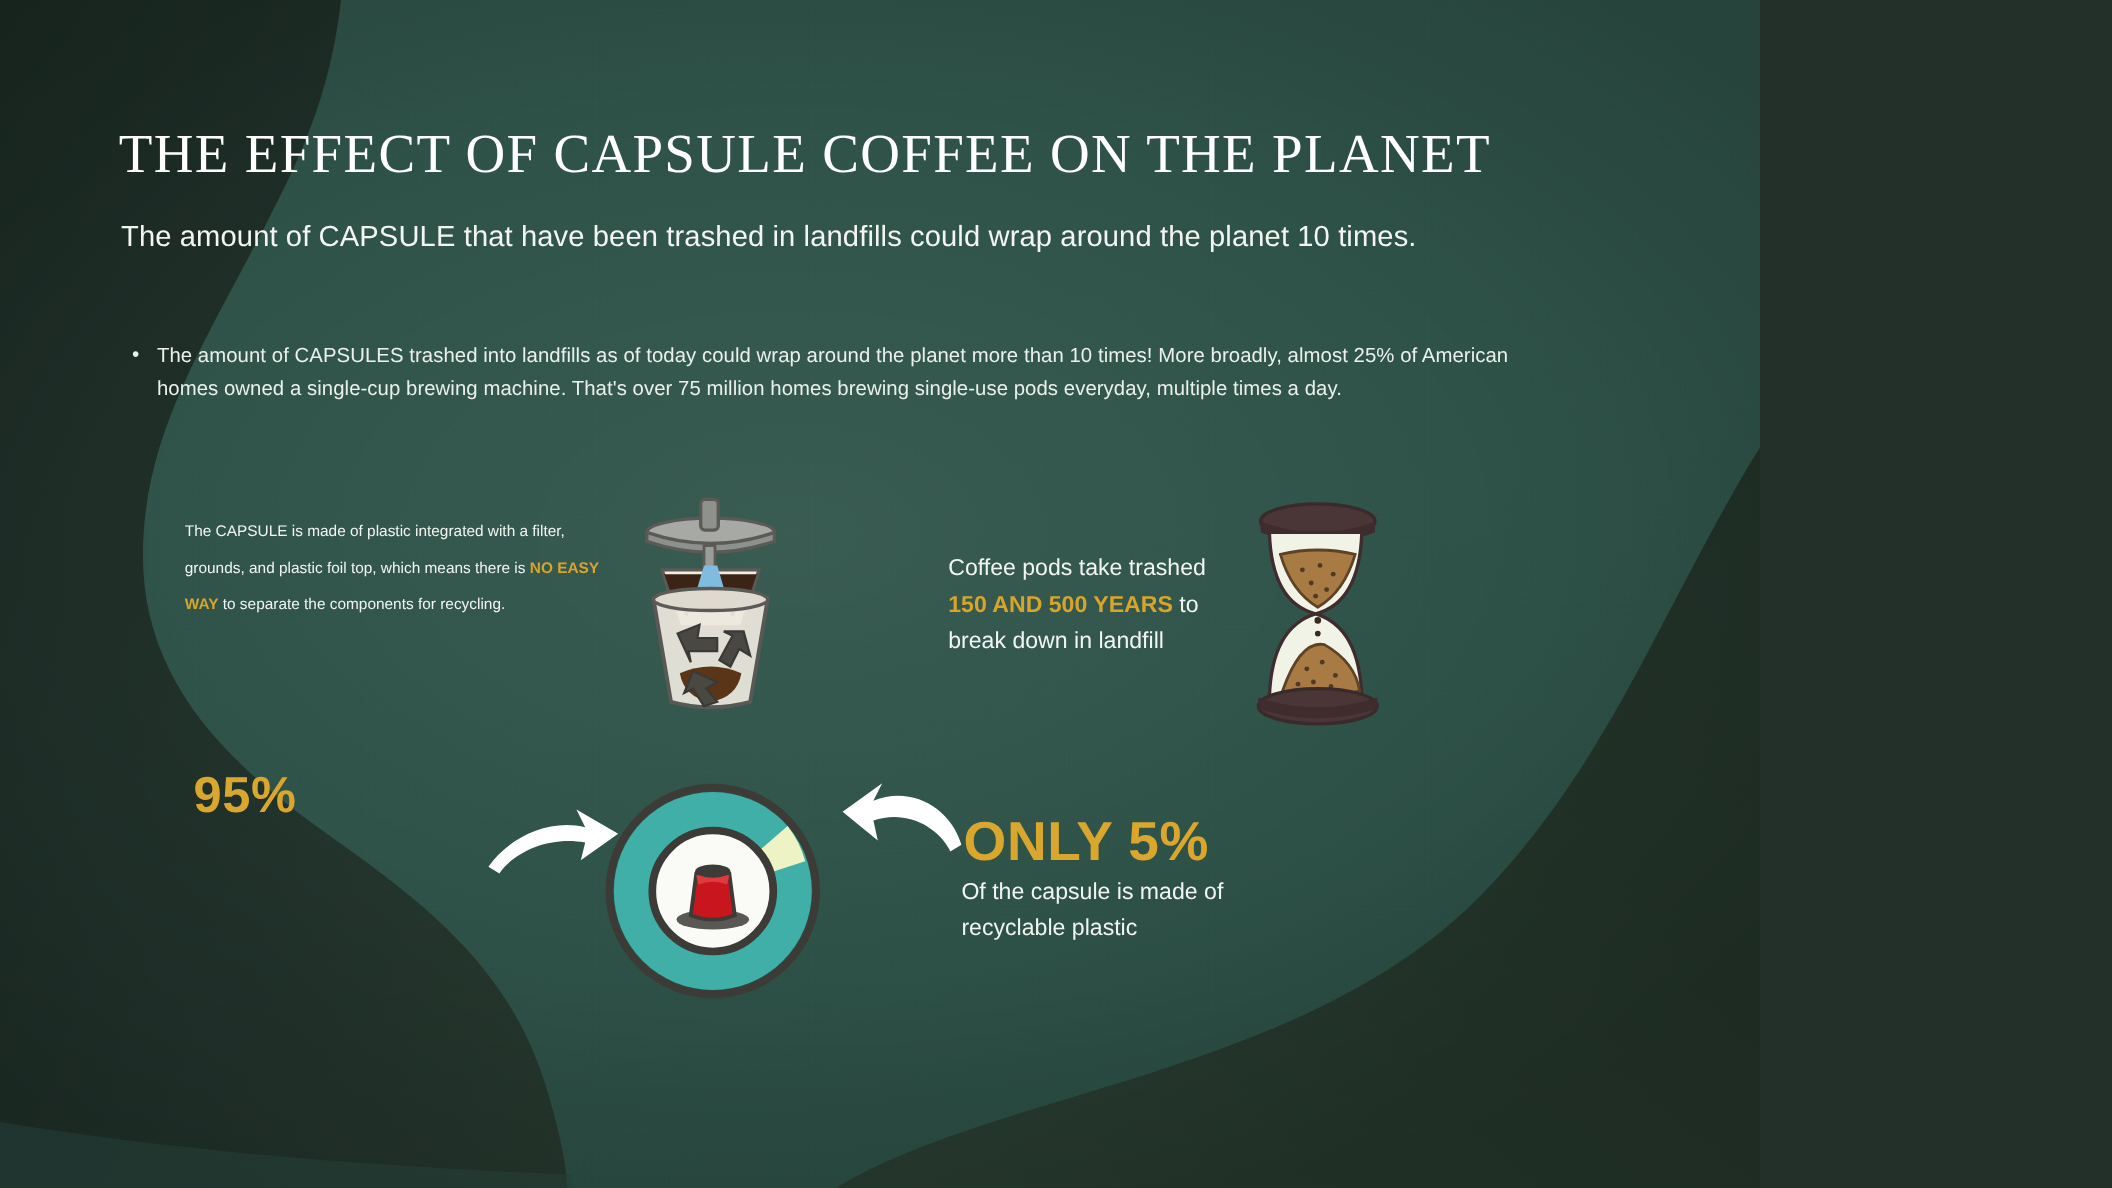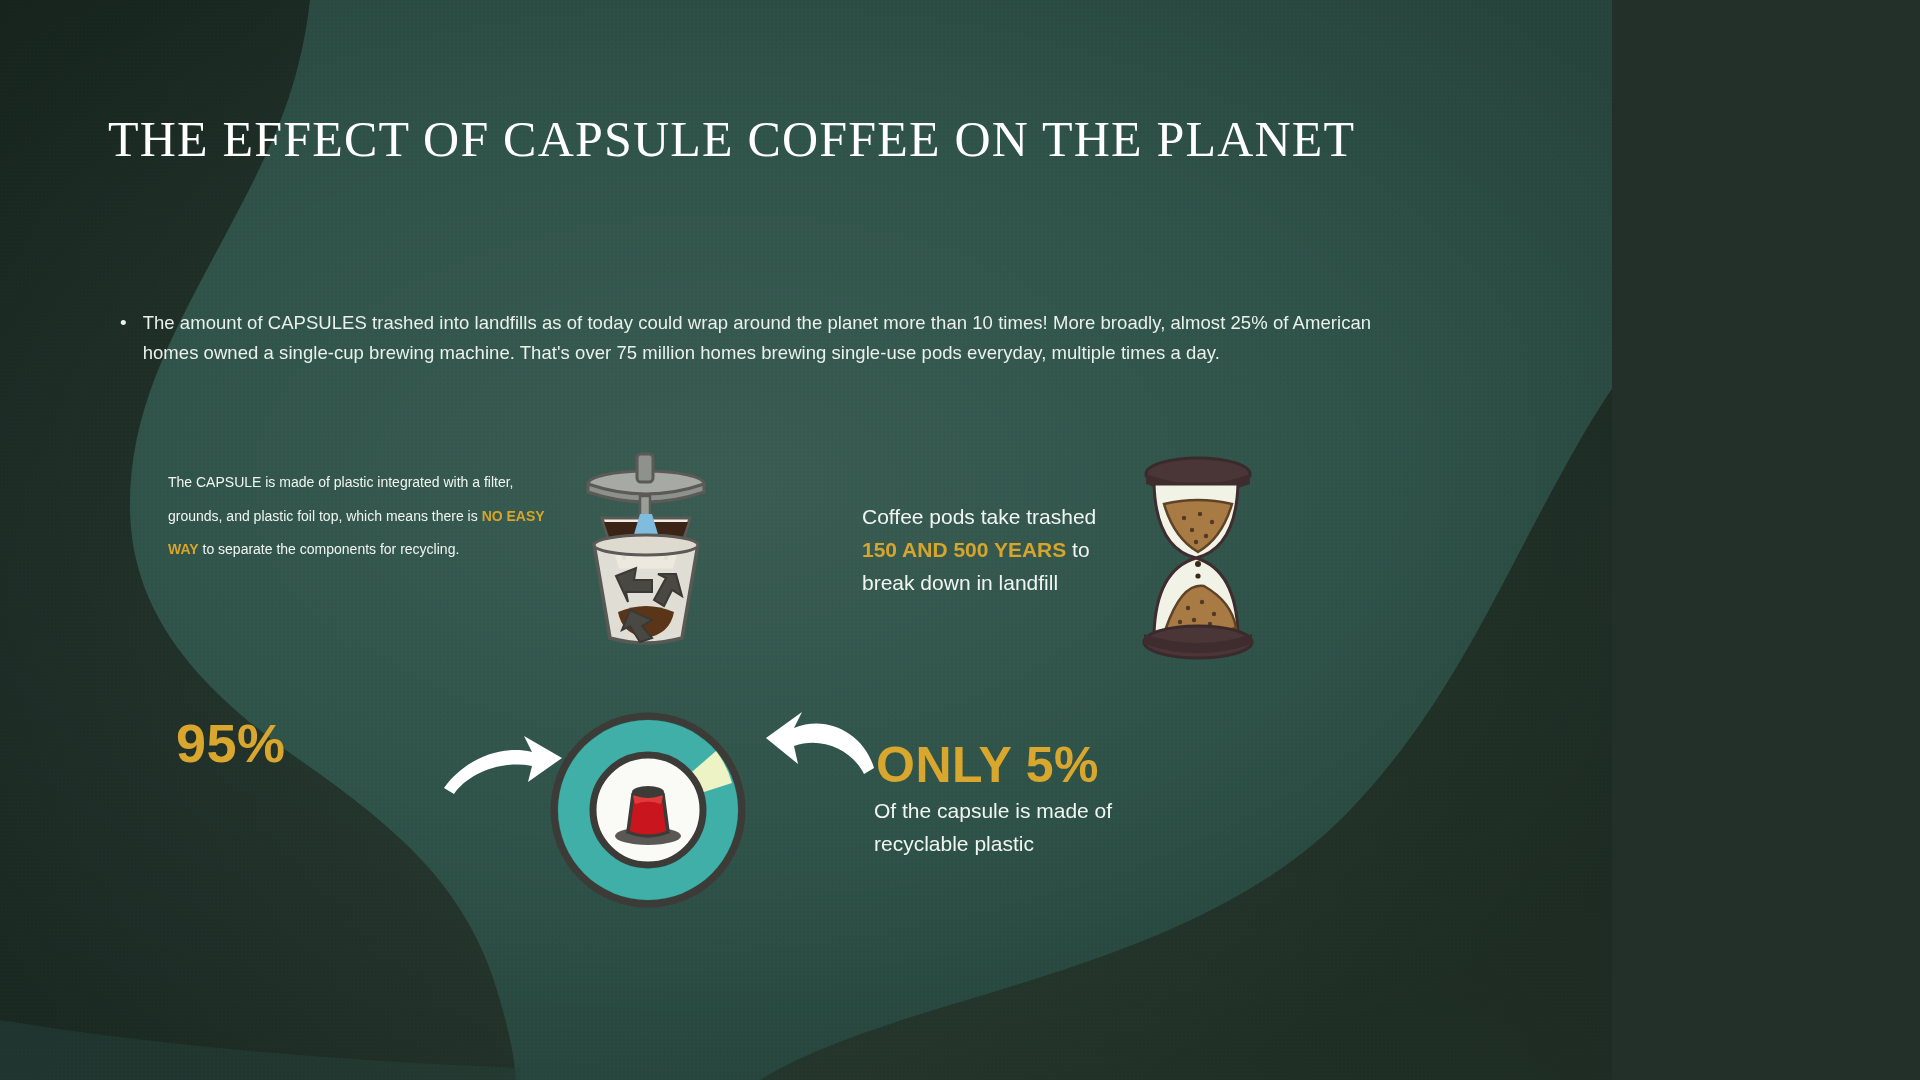--- a/index.html
+++ b/index.html
@@ -10,21 +10,20 @@
   }
   body {
     font-family: "Liberation Sans", sans-serif;
   }
   #slide {
     position: relative;
     width: 1600px;
     height: 1080px;
     overflow: hidden;
     background: #2F5349;
-    padding-left: 12px;
   }
 
   
   .bg-layer {
     position: absolute;
     inset: 0;
     width: 1920px;
     height: 1080px;
     pointer-events: none;
   }
@@ -118,22 +117,22 @@
   }
 
   
   .stat-number {
     position: absolute;
     color: #D9A62E;
     font-weight: 700;
   }
   .stat-95 {
     left: 176px;
-    top: 712px;
-    font-size: 54px;
+    top: 695px;
+    font-size: 46px;
     letter-spacing: 0.5px;
     text-align: center;
   }
   .stat-5 {
     left: 876px;
     top: 736px;
     font-size: 50px;
     letter-spacing: 0.5px;
   }
   .stat-desc {
@@ -194,20 +193,21 @@
     <path d="M1920,150 C1780,190 1660,300 1580,440 C1500,580 1455,700 1350,810
              C1250,915 1100,960 950,1005 C860,1032 800,1055 760,1080
              L1920,1080 Z" fill="url(#gDark2)"></path>
 
     <path d="M0,1020 C160,1046 330,1060 520,1068 L520,1080 L0,1080 Z" fill="#2C4C43" opacity="0.55"></path>
   </svg>
   <div class="bg-noise"></div>
   <div class="vignette"></div>
 
   <div class="title">THE EFFECT OF CAPSULE COFFEE ON THE PLANET</div>
+  <div class="subtitle">The amount of CAPSULE that have been trashed in landfills could wrap around the planet 10 times.</div>
 
   <div class="bullet-row">
     <div class="bullet-dot">•</div>
     <div class="bullet-text">The amount of CAPSULES trashed into landfills as of today could wrap around the planet more than 10 times! More broadly, almost 25% of American homes owned a single-cup brewing machine. That's over 75 million homes brewing single-use pods everyday, multiple times a day.</div>
   </div>
 
   <div class="block block-capsule">
     <span>The CAPSULE is made of plastic integrated with a filter, grounds, and plastic foil top, which means there is </span><span class="hl">NO EASY WAY</span><span> to separate the components for recycling.</span>
   </div>
 

